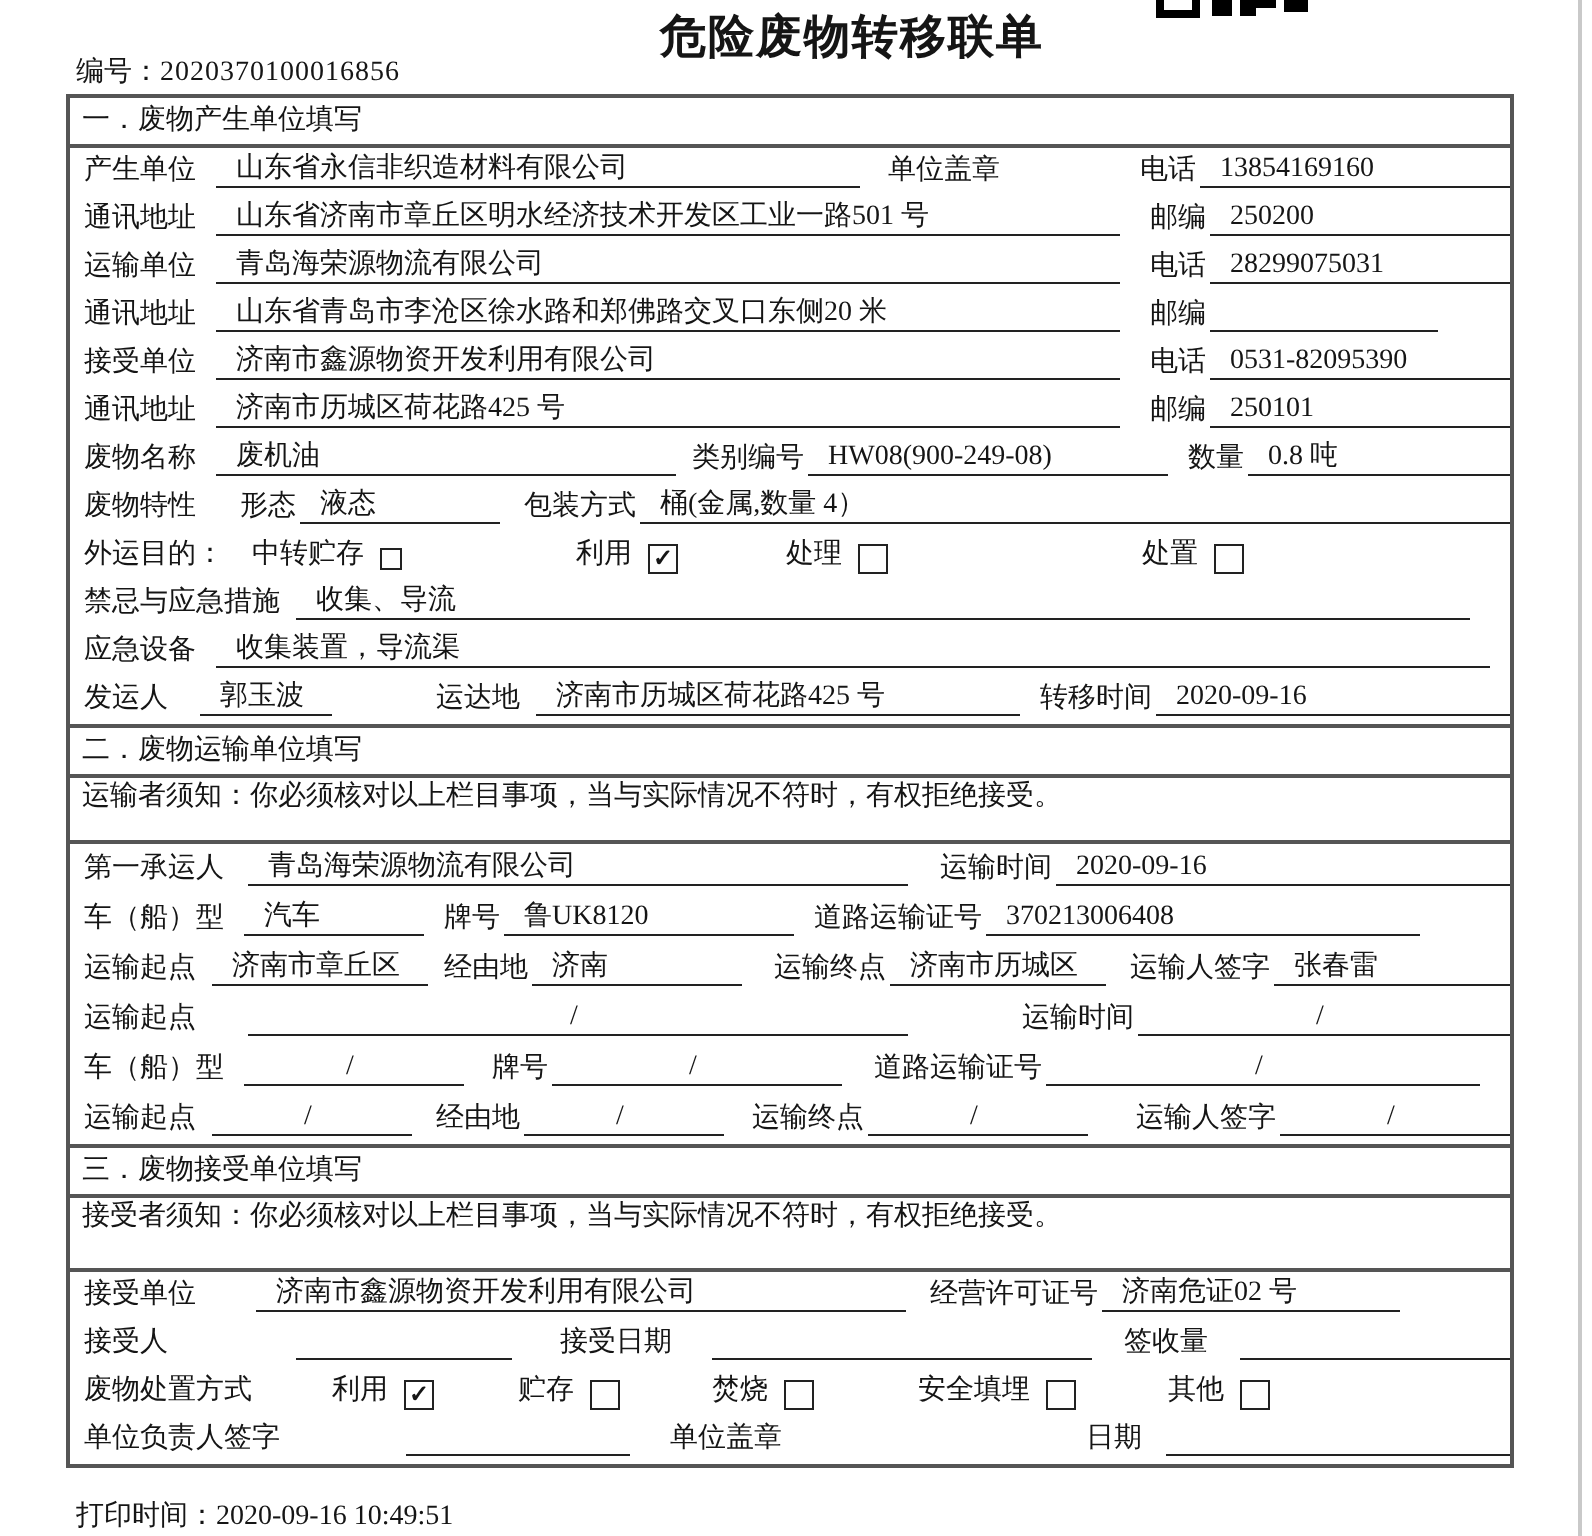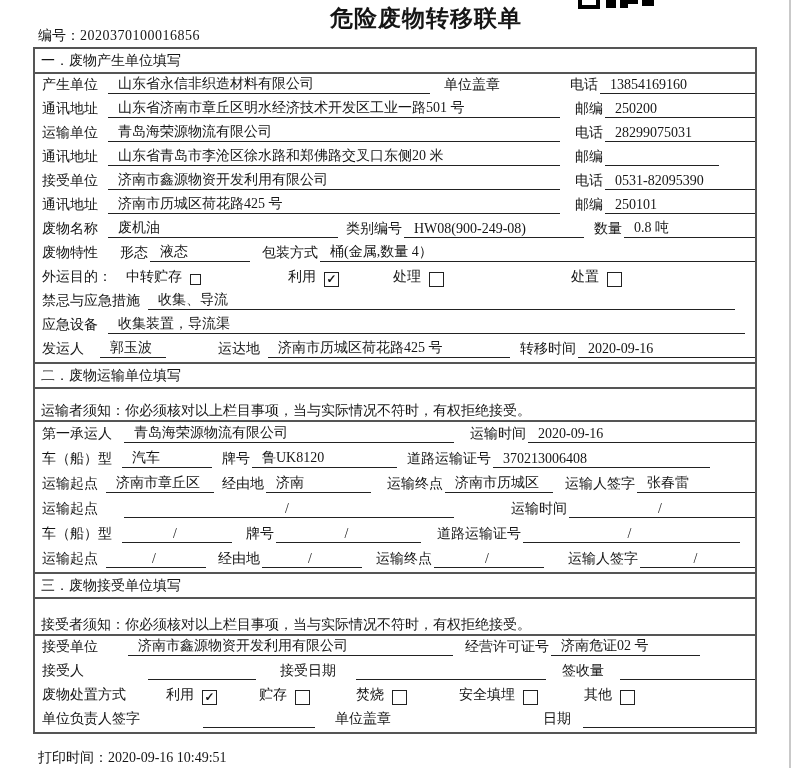--- a/index.html
+++ b/index.html
@@ -16,21 +16,21 @@
   .qr i{position:absolute;background:#000;display:block;}
   .qr .hollow{background:transparent;border:4px solid #000;}
   
   .form{
     position:absolute;left:33px;top:47px;width:724px;box-sizing:border-box;
     border:2px solid #555;background:#fff;
   }
   .sec{height:23px;line-height:23px;font-weight:normal;padding-left:6px;font-size:14px;
        border-bottom:2px solid #555;white-space:nowrap;}
   .sec.mid{border-top:2px solid #555;}
-  .notice{display:flex;align-items:flex-end;border-bottom:2px solid #555;padding-left:6px;white-space:nowrap;}
+  .notice{display:flex;align-items:flex-start;border-bottom:2px solid #555;padding-left:6px;white-space:nowrap;}
   .n29{height:31px;} .n33{height:35px;}
   .row{display:flex;align-items:flex-end;padding:0 0 4px 5px;box-sizing:border-box;white-space:nowrap;}
   .r24{height:24px;} .r25{height:25px;}
   .lbl{padding:0 2px;flex:0 0 auto;}
   .u{border-bottom:1.2px solid #222;padding:0 4px 0 10px;flex:0 0 auto;box-sizing:border-box;
      overflow:visible;min-height:17px;}
   .u.c{text-align:center;padding-left:0;}
   .grow{flex:1 1 auto;}
   .cb{display:inline-block;width:13px;height:13px;border:1.6px solid #222;margin-left:6px;
       text-align:center;line-height:13px;font-size:12px;font-weight:bold;flex:0 0 auto;

